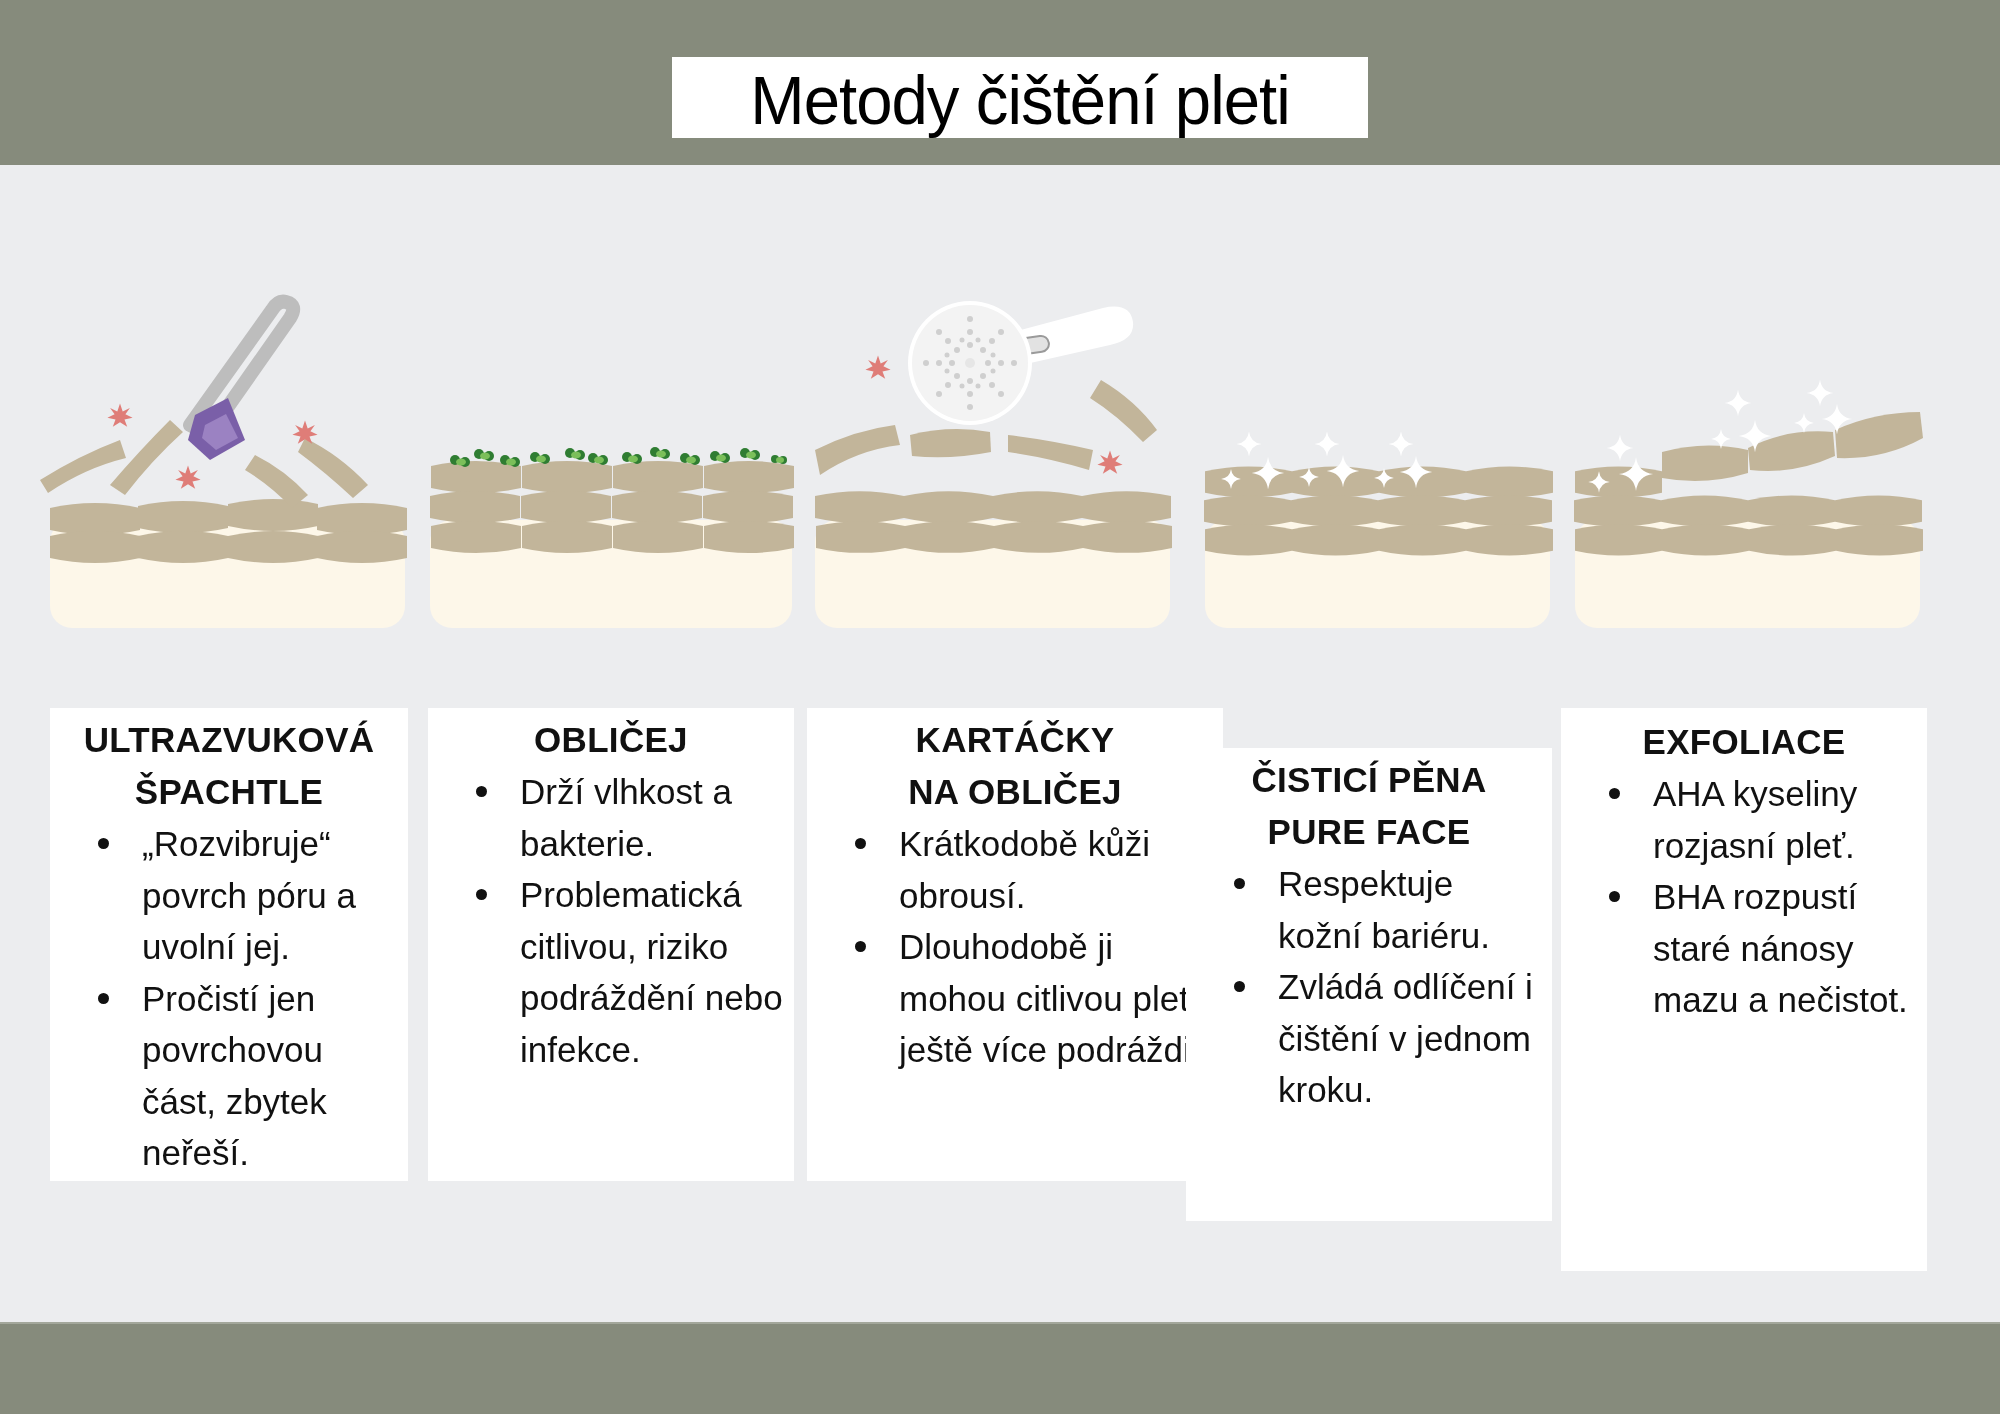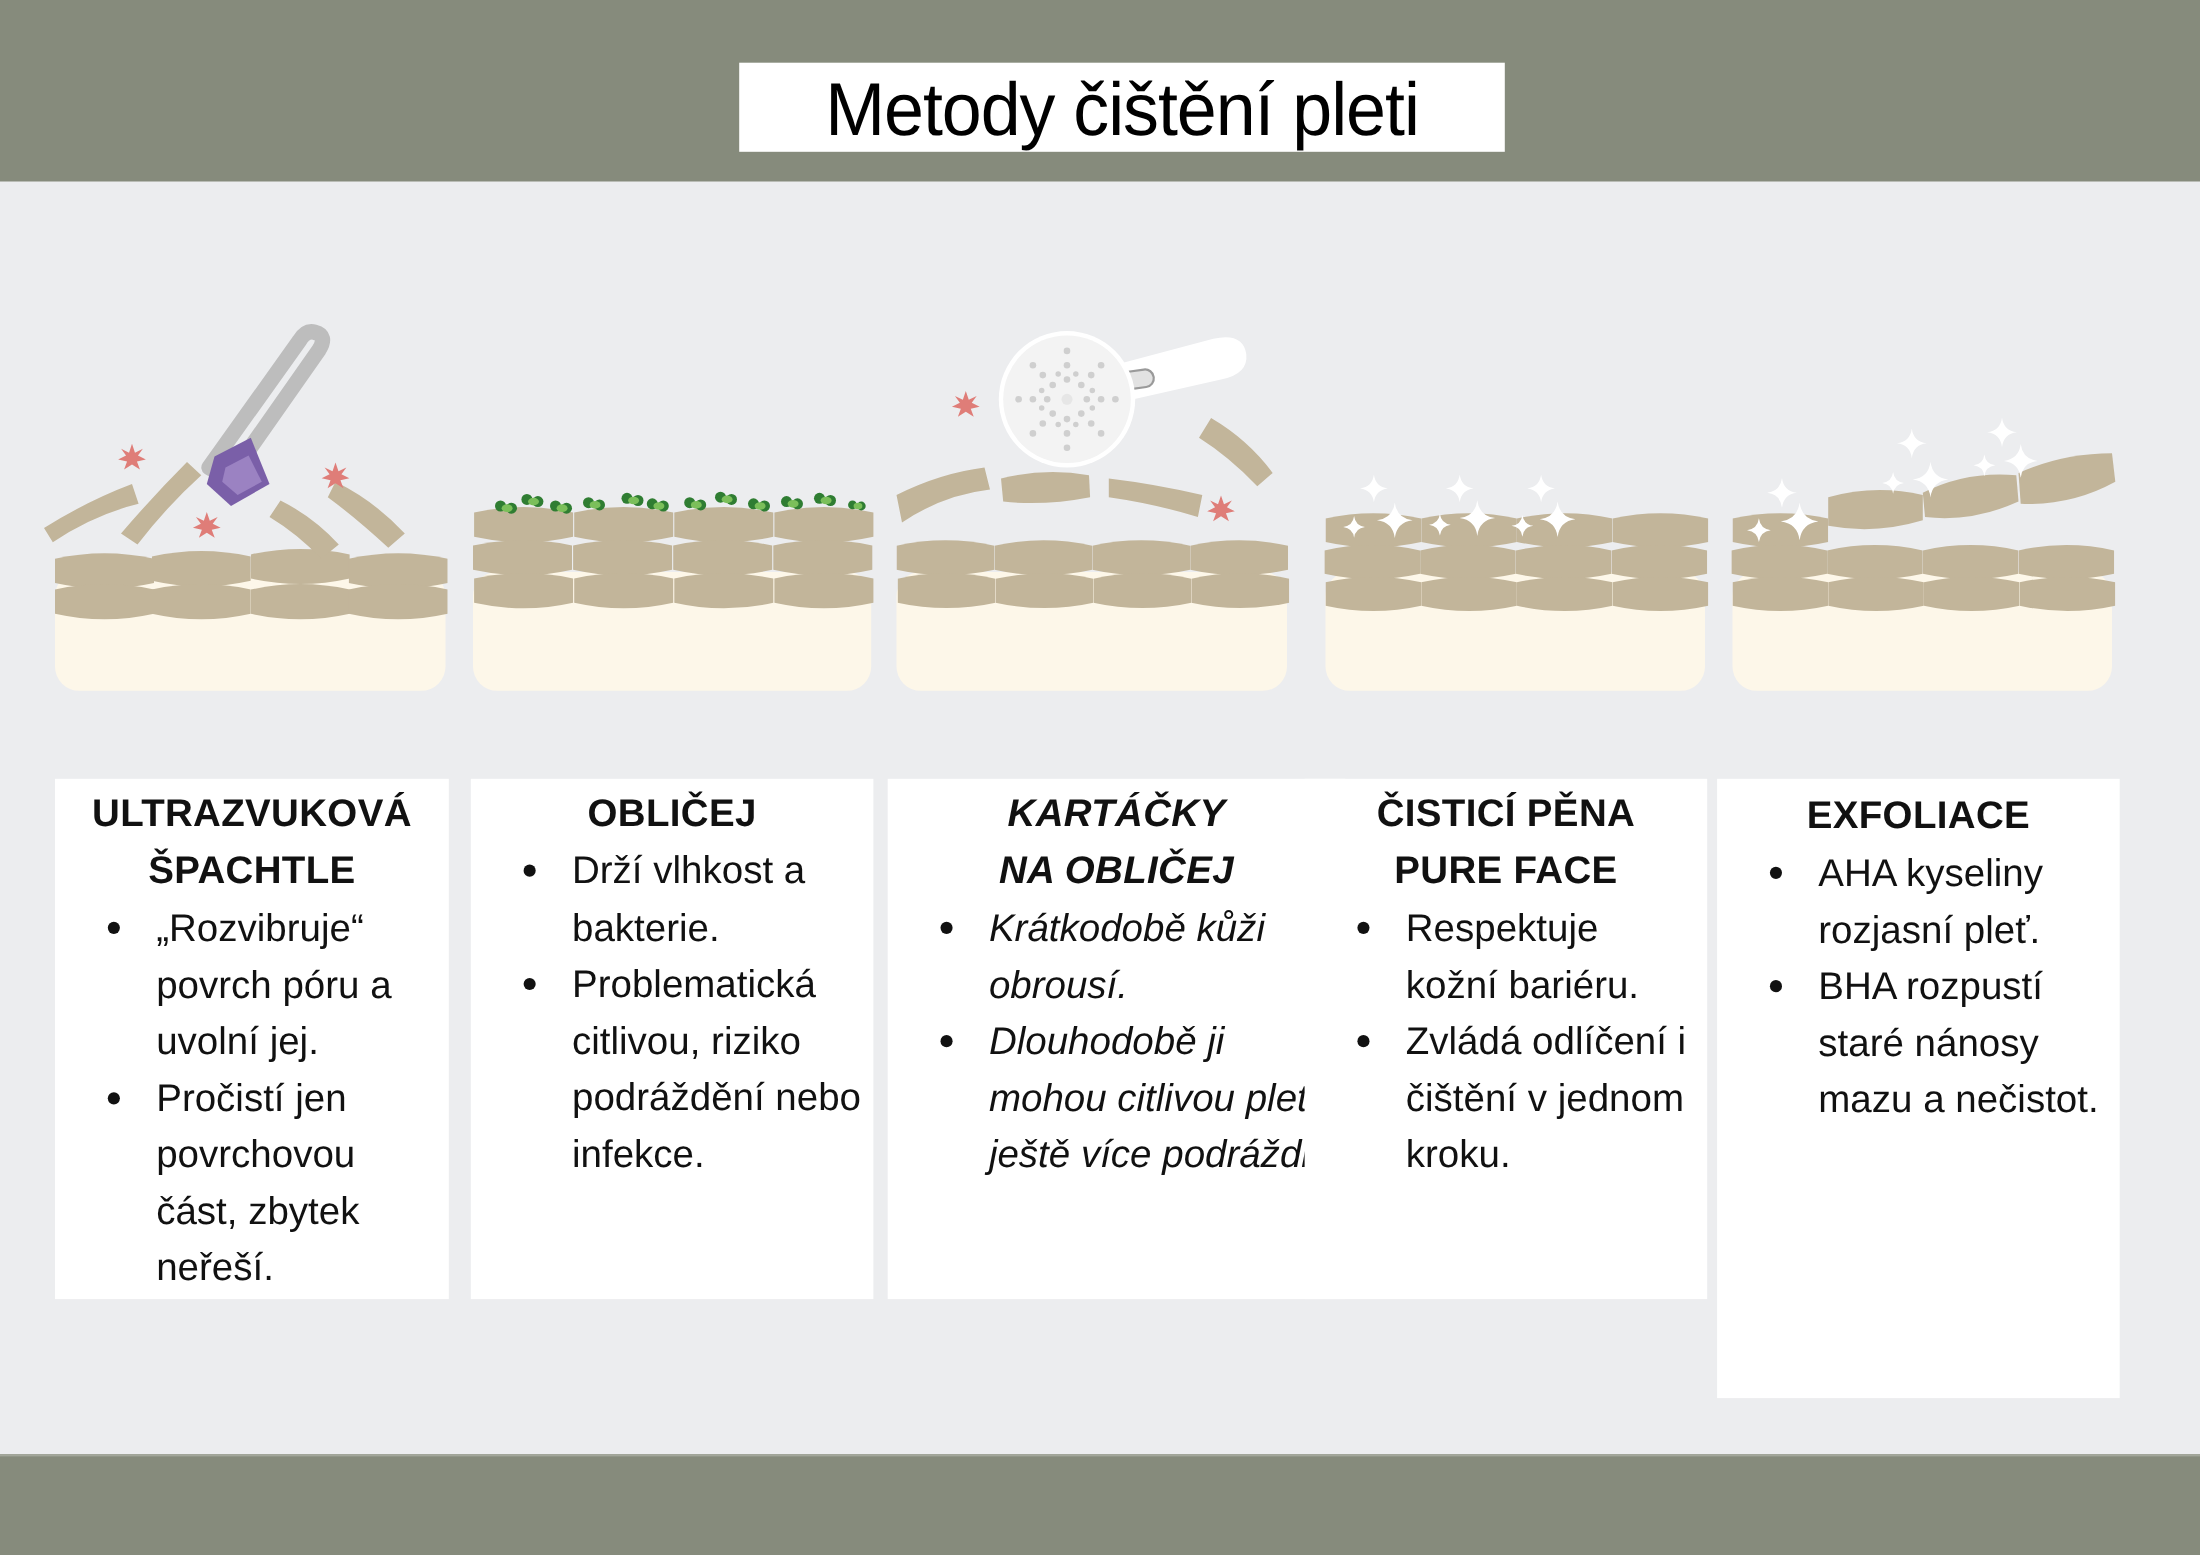--- a/index.html
+++ b/index.html
@@ -308,30 +308,30 @@
 </div>
 
 <div class="card" style="left:428px; width:366px;">
   <div class="card-title">OBLIČEJ</div>
   <ul class="bullets-b">
     <li>Drží vlhkost a bakterie.</li>
     <li>Problematická citlivou, riziko podráždění nebo infekce.</li>
   </ul>
 </div>
 
-<div class="card" style="left:807px; width:416px;font-style:italic;">
+<div class="card" style="left:807px; width:416px;">
   <div class="card-title">KARTÁČKY
 NA OBLIČEJ</div>
   <ul class="bullets-c">
     <li>Krátkodobě kůži obrousí.</li>
     <li>Dlouhodobě ji mohou citlivou pleť ještě více podráždit.</li>
   </ul>
 </div>
 
-<div class="card" style="left:1186px; width:366px;">
+<div class="card" style="left:1186px; width:366px;margin-top:40px;">
   <div class="card-title">ČISTICÍ PĚNA
 PURE FACE</div>
   <ul class="bullets-c">
     <li>Respektuje kožní bariéru.</li>
     <li>Zvládá odlíčení i čištění v jednom kroku.</li>
   </ul>
 </div>
 
 <div class="card" style="left:1561px; width:366px; height:563px;">
   <div class="card-title" style="margin-top:8px;">EXFOLIACE</div>

